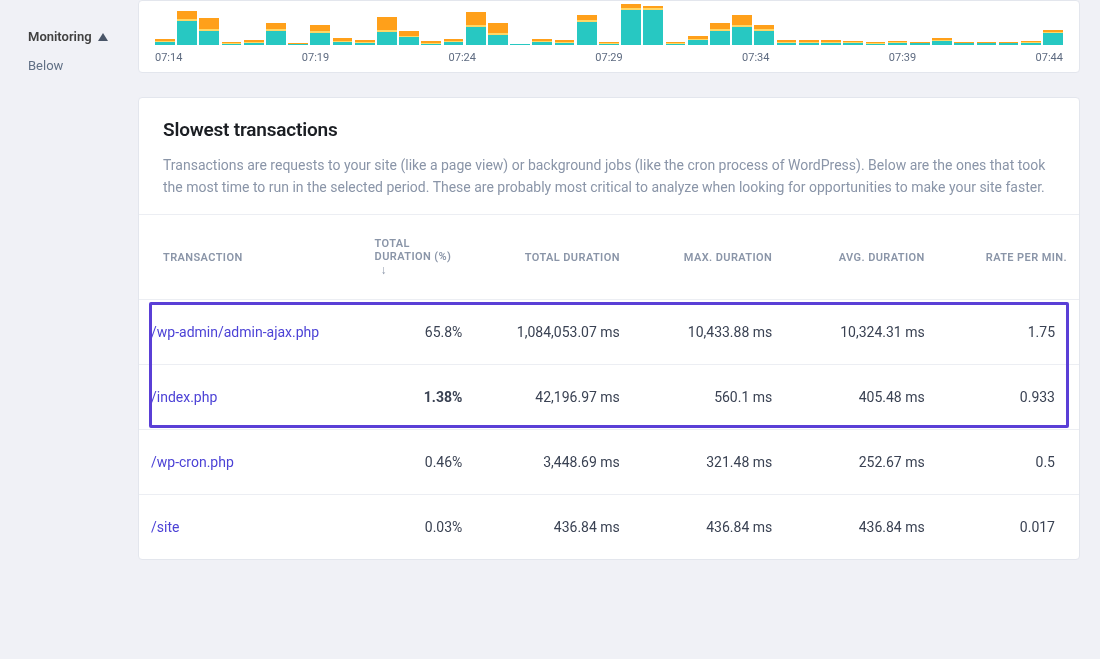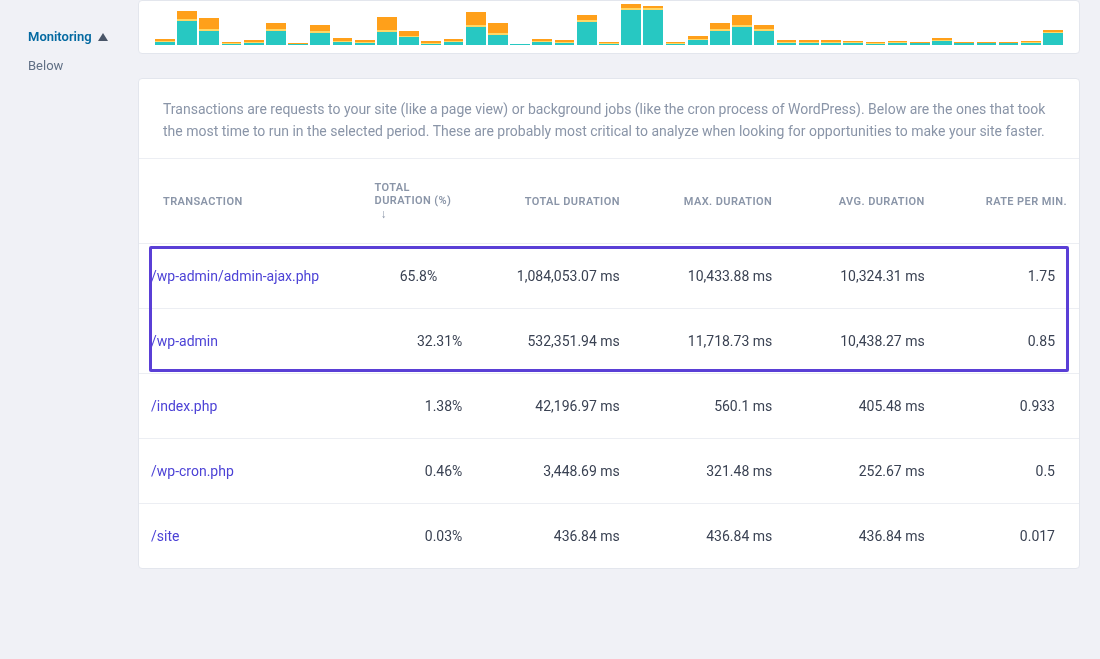--- a/index.html
+++ b/index.html
@@ -2,21 +2,21 @@
 <html><head>
 <meta charset="utf-8">
 <style>
   * { box-sizing: border-box; }
   html, body { margin: 0; padding: 0; font-family: -apple-system, BlinkMacSystemFont, "Segoe UI", Roboto, Arial, sans-serif; color: #2d3748; background: #f0f1f6; }
   body { width: 1100px; height: 659px; overflow: hidden; }
 
   .layout { display: flex; height: 100%; }
   .sidebar { width: 138px; background: transparent; padding-top: 22px; flex-shrink: 0; }
   .side-item { display: flex; align-items: center; gap: 6px; font-size: 13px; color: #617085; padding: 7px 14px 7px 28px; cursor: pointer; }
-  .side-item.active { color: #0369a1; font-weight: 600; }
+  .side-item.active { color: #404040; font-weight: 600; }
   .side-item .tri { width: 0; height: 0; border-left: 5px solid transparent; border-right: 5px solid transparent; border-bottom: 8px solid #495568; display: inline-block; }
 
   .main { flex: 1; padding: 0 20px 0 0; overflow: hidden; }
 
   .chart-card { background: #fff; border: 1px solid #e3e6ed; border-radius: 4px; margin-bottom: 24px; padding: 0 14px 8px 14px; }
 
   .chart-area { position: relative; height: 44px; display: flex; align-items: flex-end; gap: 2.5px; padding: 0 2px; }
   .bar { display: flex; flex-direction: column; width: 20px; justify-content: flex-end; height: 44px; }
   .seg-a { background: #ffa01a; width: 100%; }
   .seg-b { background: #ffd766; width: 100%; }
@@ -261,24 +261,34 @@
             <div class="seg-a" style="height: 1px;"></div>
             <div class="seg-b" style="height: 1px;"></div>
             <div class="seg-c" style="height: 2px;"></div>
           </div>
           <div class="bar">
             <div class="seg-a" style="height: 2px;"></div>
             <div class="seg-b" style="height: 1px;"></div>
             <div class="seg-c" style="height: 12px;"></div>
           </div>
         </div>
+      <div class="xaxis" id="xaxis">
+          <span>07:14</span>
+          <span>07:19</span>
+          <span>07:24</span>
+          <span>07:29</span>
+          <span>07:34</span>
+          <span>07:39</span>
+          <span>07:44</span>
+        </div>
     </div>
 
     <div class="table-card">
       <div class="card-top">
+        <div class="card-title">Slowest transactions</div>
         <div class="card-desc">Transactions are requests to your site (like a page view) or background jobs (like the cron process of WordPress). Below are the ones that took the most time to run in the selected period. These are probably most critical to analyze when looking for opportunities to make your site faster.</div>
       </div>
 
       <div class="table-wrap">
         <table>
           <thead>
             <tr>
               <th style="width:220px">TRANSACTION</th>
               <th class="pct" style="width:110px">
                 <span>TOTAL DURATION (%)</span>
@@ -286,37 +296,29 @@
               </th>
               <th style="width:155px">TOTAL DURATION</th>
               <th style="width:150px">MAX. DURATION</th>
               <th style="width:150px">AVG. DURATION</th>
               <th style="width:140px">RATE PER MIN.</th>
             </tr>
           </thead>
           <tbody id="tbody">
               <tr>
                 <td class="name"><span class="link">/wp-admin/admin-ajax.php</span></td>
-                <td style="text-align: center;">65.8%</td>
+                <td style="text-align: right;">65.8%</td>
                 <td>1,084,053.07 ms</td>
                 <td>10,433.88 ms</td>
                 <td>10,324.31 ms</td>
                 <td>1.75</td>
               </tr>
               <tr>
-                <td class="name"><span class="link">/wp-admin</span></td>
-                <td style="text-align: right;">32.31%</td>
-                <td>532,351.94 ms</td>
-                <td>11,718.73 ms</td>
-                <td>10,438.27 ms</td>
-                <td>0.85</td>
-              </tr>
-              <tr>
                 <td class="name"><span class="link">/index.php</span></td>
-                <td style="">1.38%</td>
+                <td style=" font-weight: bold;">1.38%</td>
                 <td>42,196.97 ms</td>
                 <td>560.1 ms</td>
                 <td>405.48 ms</td>
                 <td>0.933</td>
               </tr>
               <tr>
                 <td class="name"><span class="link">/wp-cron.php</span></td>
                 <td style="text-align: right;">0.46%</td>
                 <td>3,448.69 ms</td>
                 <td>321.48 ms</td>

